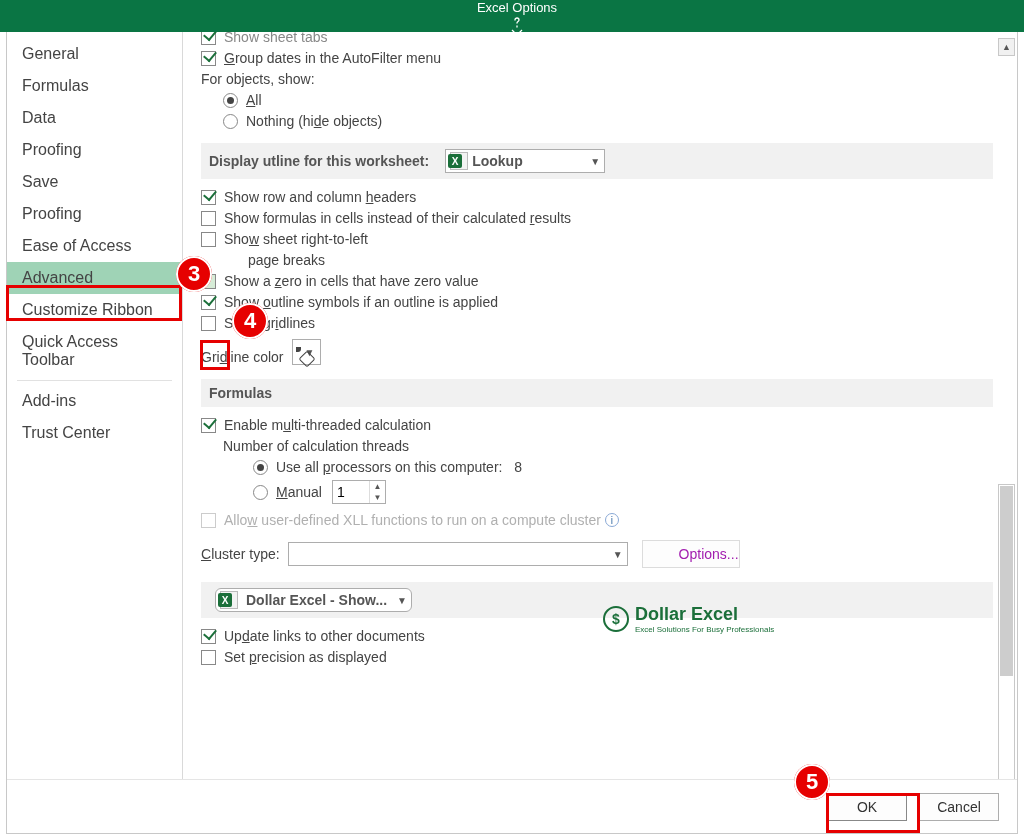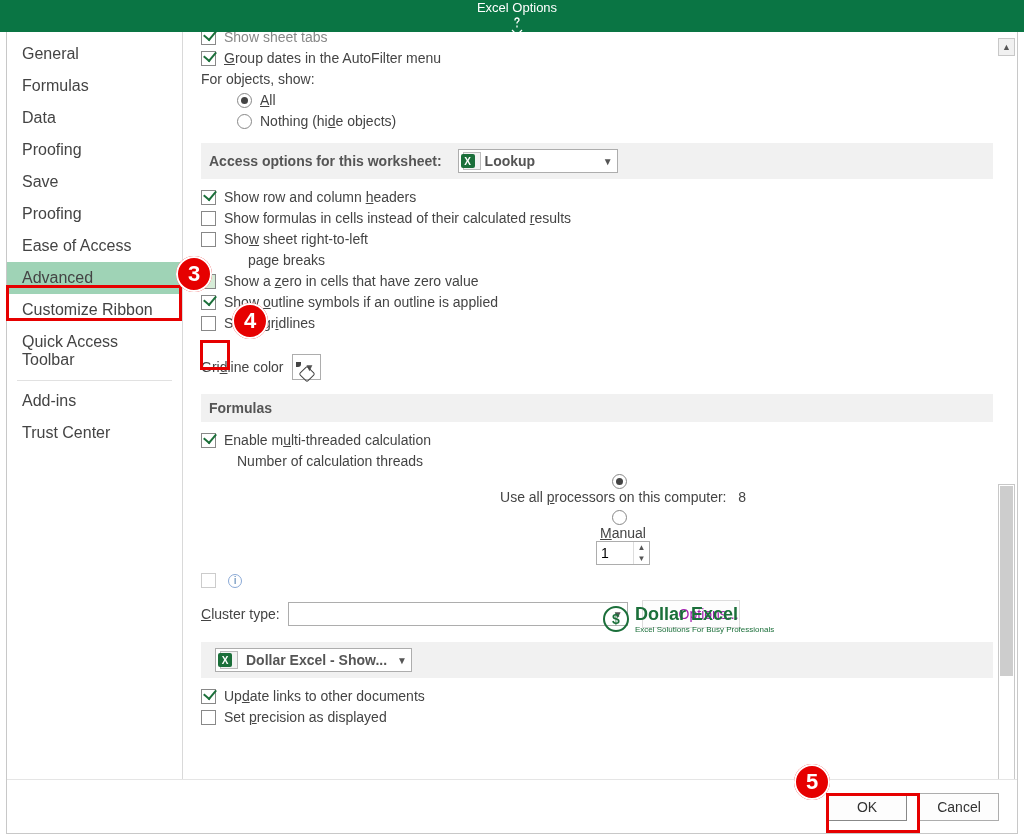--- a/index.html
+++ b/index.html
@@ -61,22 +61,22 @@
   }
   .section-header {
     background:#f1f1f1;
     padding:6px 8px;
     font-weight:600;
     color:#555;
     margin:14px 0 10px 0;
     display:flex; align-items:center; gap:10px;
   }
   .row { display:flex; align-items:center; margin:5px 0 5px 0; }
-  .row.ind1 { margin-left:20px;padding-left:16px; }
-  .row.ind2 { margin-left:52px;flex-direction:column; }
+  .row.ind1 { margin-left:6px;padding-left:16px; }
+  .row.ind2 { margin-left:52px; }
   .chk, .rad {
     width:15px; height:15px; border:1px solid #888; margin-right:8px; position:relative; background:#fff;
     flex:none;
   }
   .rad { border-radius:50%; }
   .rad.on::after { content:""; position:absolute; inset:3px; border-radius:50%; background:#444; }
   .chk.on::after {
     content:""; position:absolute; left:2px; top:-1px;
     width:10px; height:6px;
     border-left:2px solid #1b6f3a; border-bottom:2px solid #1b6f3a;
@@ -214,21 +214,21 @@
           <span class="rad on"></span>
           <span class="label"><u>A</u>ll</span>
         </div>
       <div class="row ind1">
           <span class="rad"></span>
           <span class="label">Nothing (hi<u>d</u>e objects)</span>
         </div>
     </div>
 
     <div class="section-header">
-      <span>Access options for this worksheet:</span>
+      <span>Display utline for this worksheet:</span>
       <span class="dropdown" style="margin-left:6px;">
         <span style="display:flex;align-items:center;gap:0;">
             <span class="excel-icon"></span>
             <span>Lookup</span>
           </span>
         <span class="arrow">▼</span>
       </span>
     </div>
 
     <div class="row">
@@ -252,21 +252,21 @@
         <span class="label">Show a <u>z</u>ero in cells that have zero value</span>
       </div>
     <div class="row">
         <span class="chk on"></span>
         <span class="label">Show <u>o</u>utline symbols if an outline is applied</span>
       </div>
     <div class="row">
         <span class="chk"></span>
         <span class="label">Show gr<u>i</u>dlines</span>
       </div>
-    <div class="row" style="margin-top:23px;">
+    <div class="row" style="margin-top:8px;align-items:flex-end;">
       <span class="label">Gri<u>d</u>line color</span>
       <span class="color-pick">
         <span style="position:relative;">
           <span class="bucket"></span>
           <span class="bar"></span>
         </span>
         <span class="arrow">▼</span>
       </span>
     </div>
 
@@ -292,34 +292,35 @@
       <span class="spin">
         <input value="1" style="">
         <span class="arrows">
             <span>▲</span>
             <span>▼</span>
           </span>
       </span>
     </div>
     <div class="row" style="margin-top:8px;">
       <span class="chk disabled"></span>
+      <span class="label disabled-text">Allo<u>w</u> user-defined XLL functions to run on a compute cluster</span>
       <span class="info-icon">i</span>
     </div>
     <div class="row" style="margin-top:12px;">
       <span class="label"><u>C</u>luster type:</span>
       <span class="dropdown" style="min-width:340px;margin-left:8px;">
         <span></span>
           <span class="arrow">▼</span>
       </span>
       <span style="width:14px;"></span>
       <span class="btn-std btn-disabled" style="min-width:86px;">Options...</span>
     </div>
 
     <div class="section-header">
-      <span class="dropdown" style="min-width:170px;">
+      <span class="dropdown" style="min-width:170px;border-radius:6px;">
         <span style="display:flex;align-items:center;gap:4px;">
             <span class="excel-icon"></span>
             <span>Dollar Excel - Show...</span>
           </span>
         <span class="arrow">▼</span>
       </span>
     </div>
     <div class="row">
         <span class="chk on"></span>
         <span class="label">Up<u>d</u>ate links to other documents</span>

